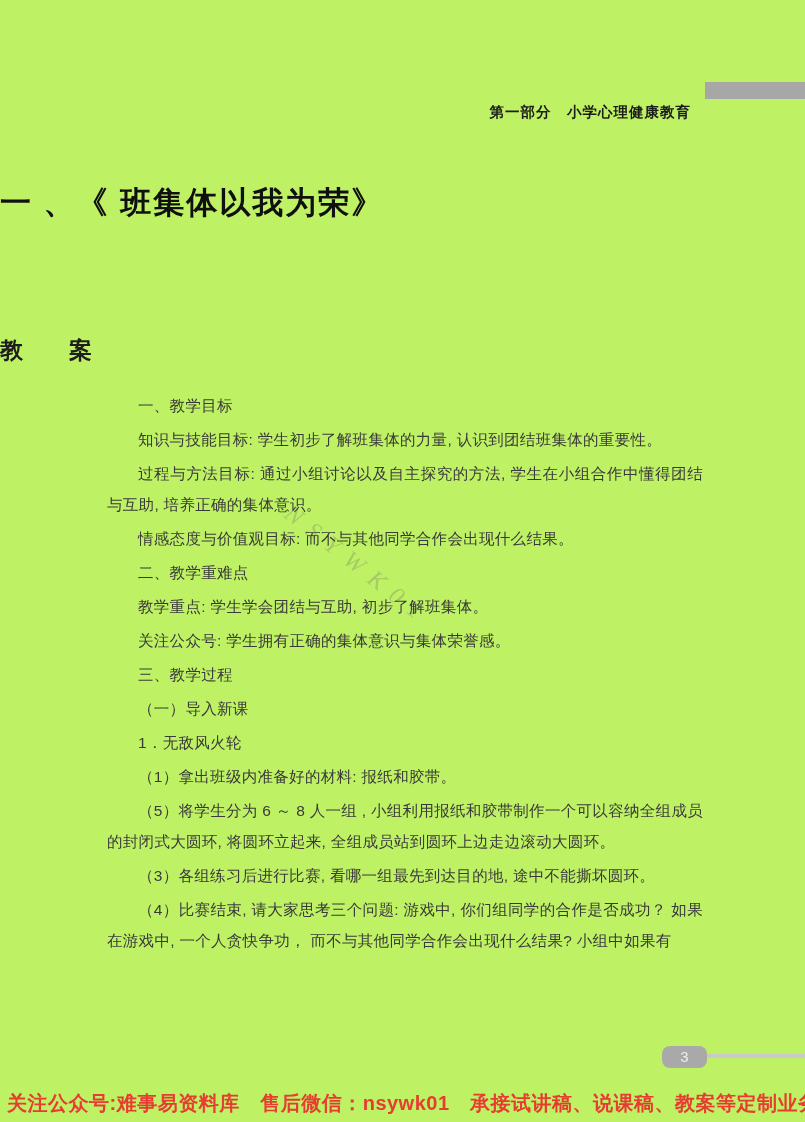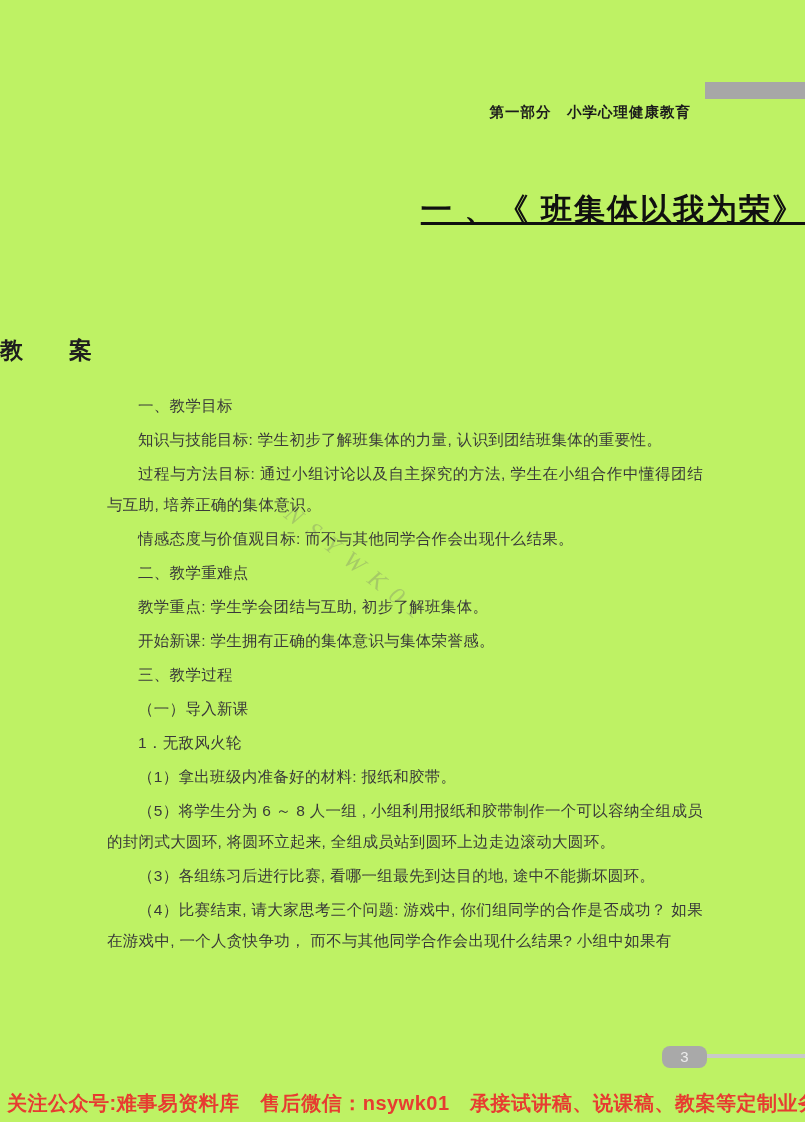--- a/index.html
+++ b/index.html
@@ -24,30 +24,29 @@
     top: 103px;
     right: 114px;
     font-size: 14.5px;
     font-weight: bold;
     color: #1c1c1c;
     letter-spacing: 1px;
     white-space: nowrap;
   }
   .doc-title {
     position: absolute;
-    top: 189px;
+    top: 182px;
     left: 0;
     width: 100%;
-    text-align: right;
+    text-align: left;
     font-size: 31px;
     font-weight: bold;
     color: #101010;
     letter-spacing: 2px;
     white-space: nowrap;
-    text-decoration: underline;
   }
   .doc-subtitle {
     position: absolute;
     top: 335px;
     left: 0;
     width: 100%;
     text-align: left;
     font-size: 23px;
     font-weight: 600;
     color: #1e1e1e;
@@ -129,21 +128,21 @@
 
   <div class="watermark">NSYWK01</div>
 
   <div class="doc-body">
       <p>一、教学目标</p>
       <p>知识与技能目标: 学生初步了解班集体的力量, 认识到团结班集体的重要性。</p>
       <p>过程与方法目标: 通过小组讨论以及自主探究的方法, 学生在小组合作中懂得团结与互助, 培养正确的集体意识。</p>
       <p>情感态度与价值观目标: 而不与其他同学合作会出现什么结果。</p>
       <p>二、教学重难点</p>
       <p>教学重点: 学生学会团结与互助, 初步了解班集体。</p>
-      <p>开始新课: 学生拥有正确的集体意识与集体荣誉感。</p>
+      <p>关注公众号: 学生拥有正确的集体意识与集体荣誉感。</p>
       <p>三、教学过程</p>
       <p>（一）导入新课</p>
       <p>1．无敌风火轮</p>
       <p>（1）拿出班级内准备好的材料: 报纸和胶带。</p>
       <p>（5）将学生分为 6 ～ 8 人一组 , 小组利用报纸和胶带制作一个可以容纳全组成员的封闭式大圆环, 将圆环立起来, 全组成员站到圆环上边走边滚动大圆环。</p>
       <p>（3）各组练习后进行比赛, 看哪一组最先到达目的地, 途中不能撕坏圆环。</p>
       <p>（4）比赛结束, 请大家思考三个问题: 游戏中, 你们组同学的合作是否成功？ 如果在游戏中, 一个人贪快争功， 而不与其他同学合作会出现什么结果? 小组中如果有</p>
     </div>
 
   <div class="page-num-line"></div>

